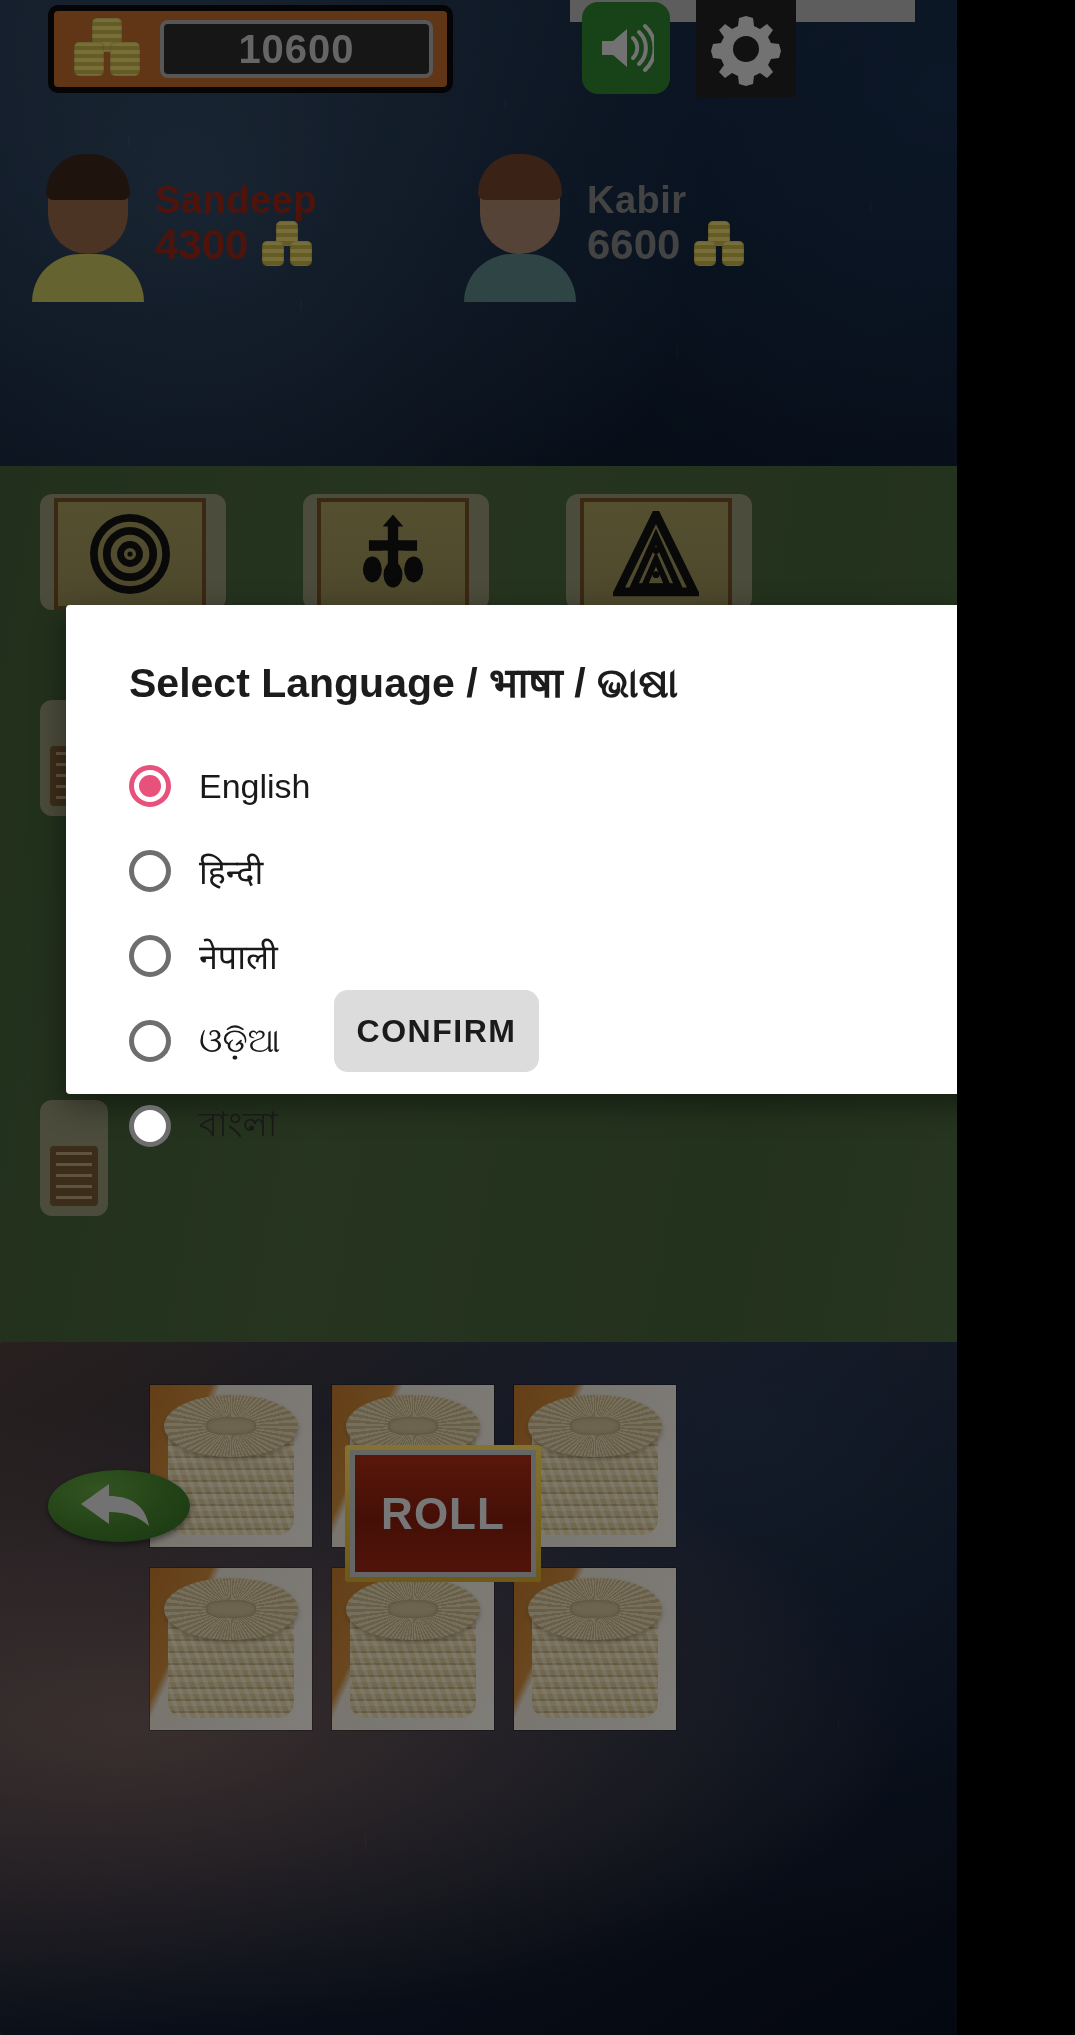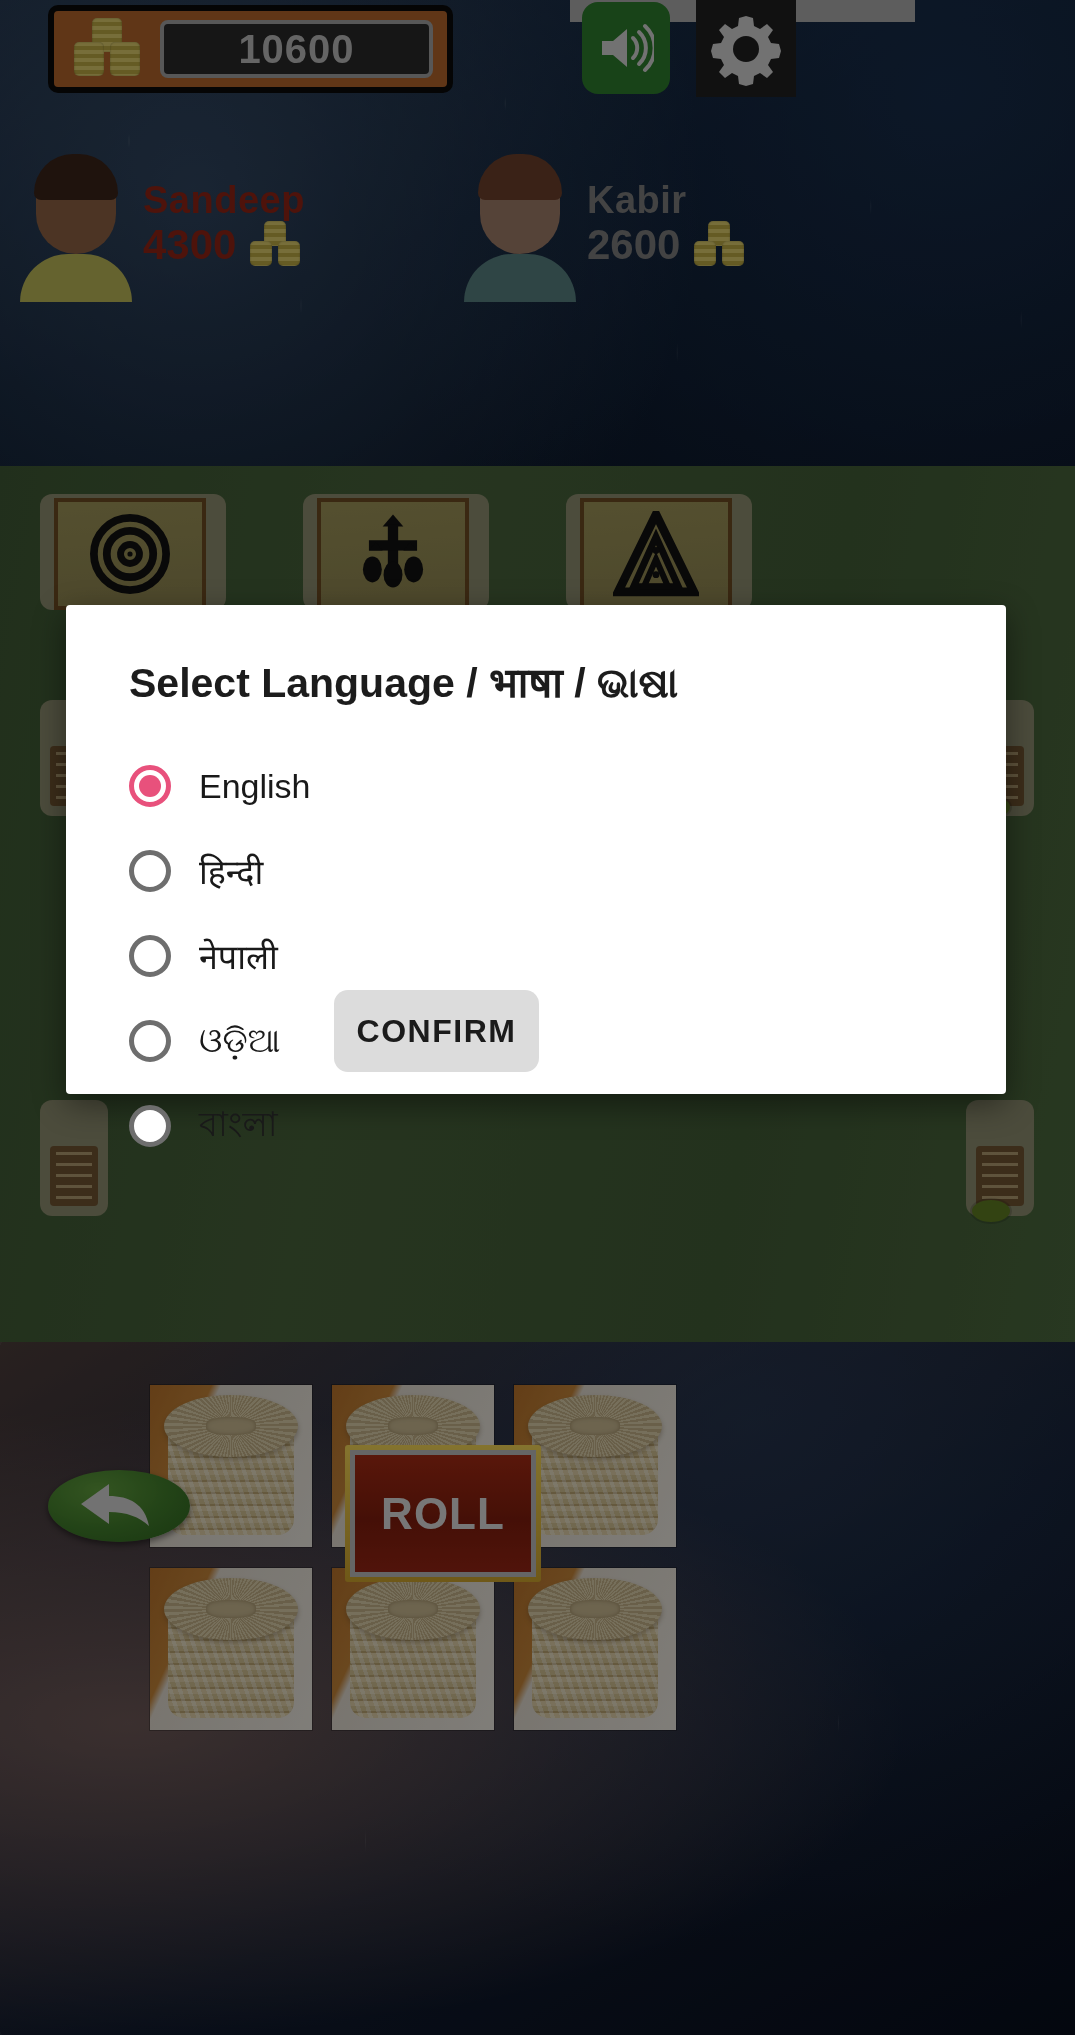--- a/index.html
+++ b/index.html
@@ -4,21 +4,21 @@
 <style>
   * { box-sizing: border-box; margin: 0; padding: 0; }
   html, body {
     width: 1075px; height: 2035px;
     background: #000;
     font-family: "Liberation Sans", sans-serif;
     overflow: hidden;
   }
   #screen {
     position: relative;
-    width: 1075px; height: 2035px;
+    width: 957px; height: 2035px;
     overflow: hidden;
     background: #e5e5e5;
   }
 
   
   .bg-night {
     position: absolute; left: 0; top: 0; width: 1075px; height: 470px;
     background:
       radial-gradient(circle at 18% 40%, rgba(70,95,125,.55) 0%, rgba(70,95,125,0) 55%),
       radial-gradient(circle at 88% 20%, rgba(30,55,90,.6) 0%, rgba(30,55,90,0) 60%),
@@ -81,21 +81,21 @@
     position:absolute; left:582px; top:2px; width:88px; height:92px;
     background:#2c7a2c; border-radius:16px; display:flex; align-items:center; justify-content:center;
   }
   .gear-btn{
     position:absolute; left:696px; top:0px; width:100px; height:97px;
     background:#202020; display:flex; align-items:center; justify-content:center;
   }
 
   
   .player{ position:absolute; display:flex; align-items:center; gap:10px; }
-  .p-left{ left:18px; top:150px; }
+  .p-left{ left:30px; top:150px; }
   .p-right{ left:462px; top:150px; }
   .avatar{ width:115px; height:150px; position:relative; }
   .av-head{ position:absolute; left:18px; top:8px; width:80px; height:96px;
     border-radius:42px 42px 48px 48px; }
   .av-hair{ position:absolute; left:16px; top:4px; width:84px; height:46px;
     border-radius:44px 44px 8px 8px; }
   .av-body{ position:absolute; left:2px; top:104px; width:112px; height:48px;
     border-radius:56px 56px 0 0; }
   .p-name{ font-size:38px; font-weight:700; letter-spacing:.5px; line-height:1.05; }
   .p-score-row{ display:flex; align-items:center; gap:12px; }
@@ -266,21 +266,21 @@
 
   <div class="player p-right">
     <div class="avatar">
       <div class="av-head" style="background:#9b7a66"></div>
       <div class="av-hair" style="background:#6a3f2b"></div>
       <div class="av-body" style="background:#567f7e"></div>
     </div>
     <div>
       <div class="p-name">Kabir</div>
       <div class="p-score-row">
-        <div class="p-score">2600</div>
+        <div class="p-score">6600</div>
         <div class="mini-coins">
           <div class="coin-stack mc1"></div>
             <div class="coin-stack mc2"></div>
             <div class="coin-stack mc3"></div>
         </div>
       </div>
     </div>
   </div>
 
   <div class="card-slot" style="left:40px; top:494px;">

